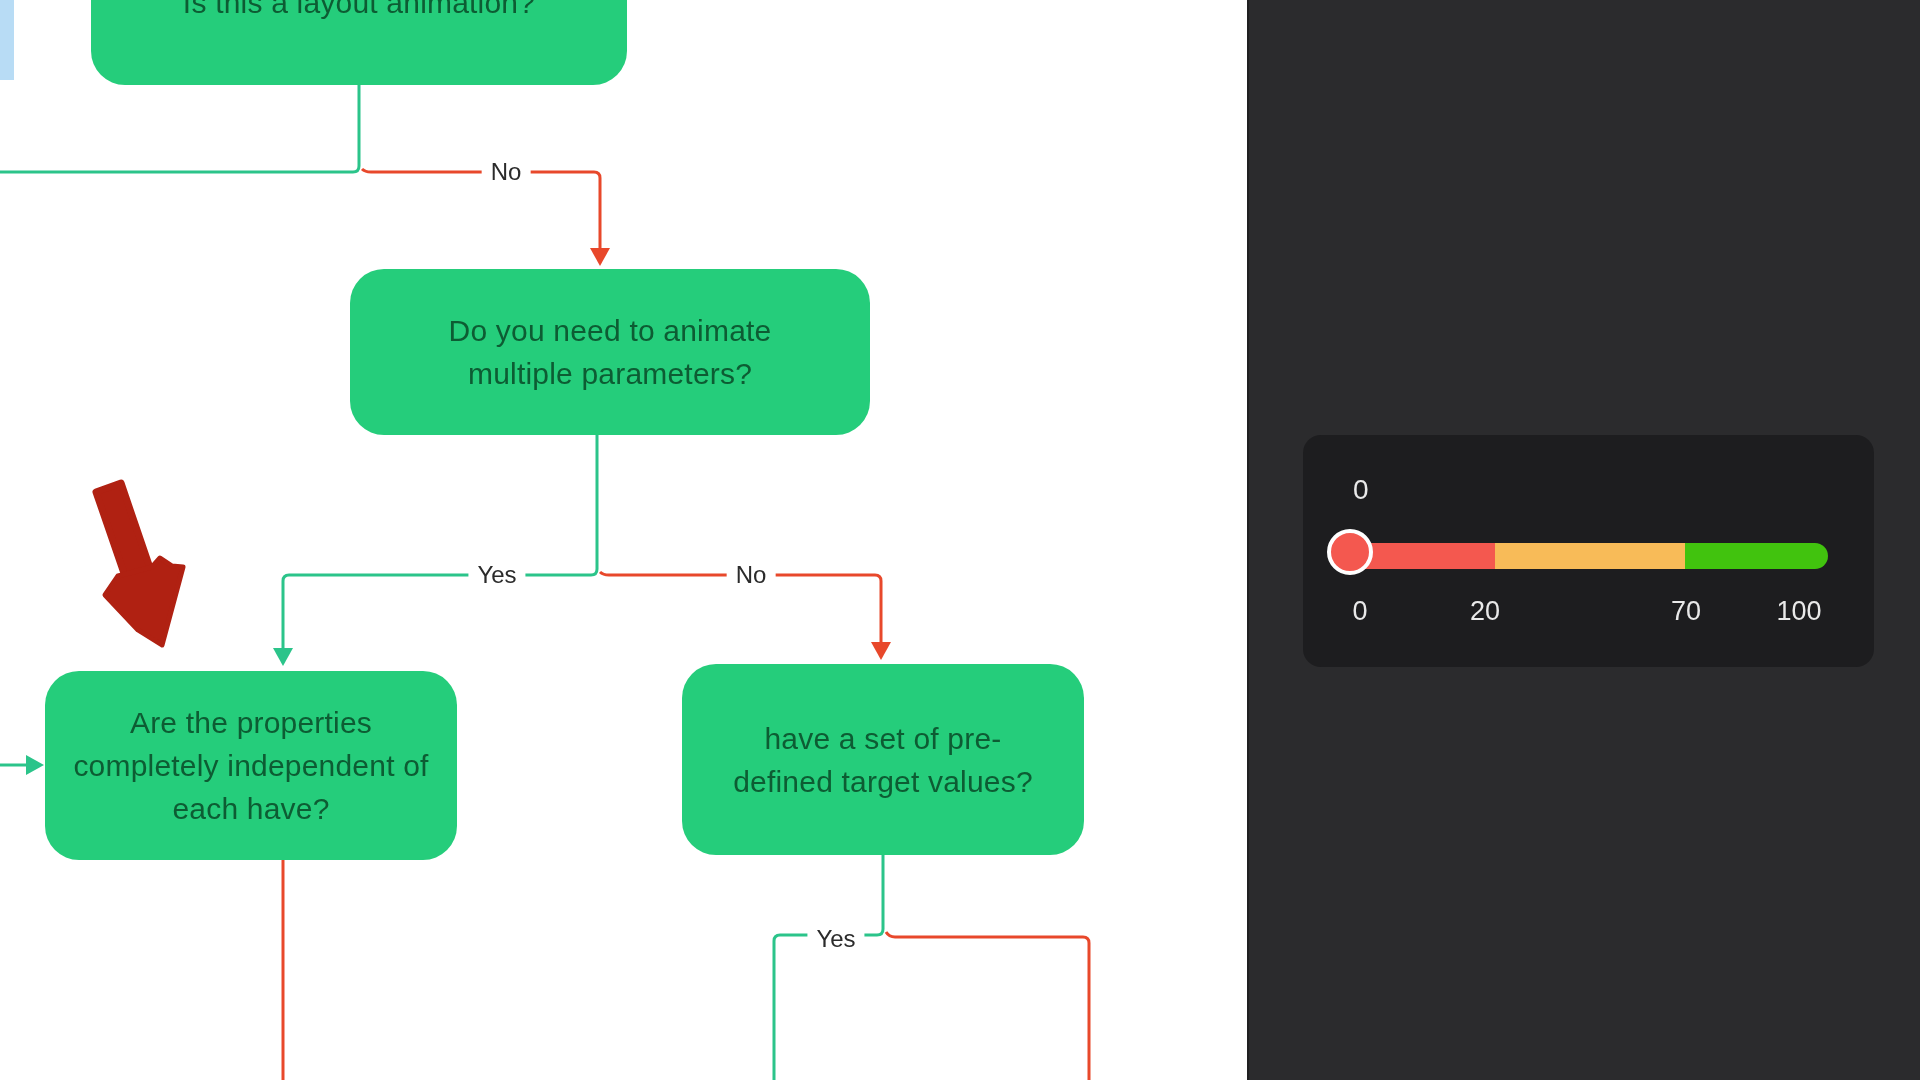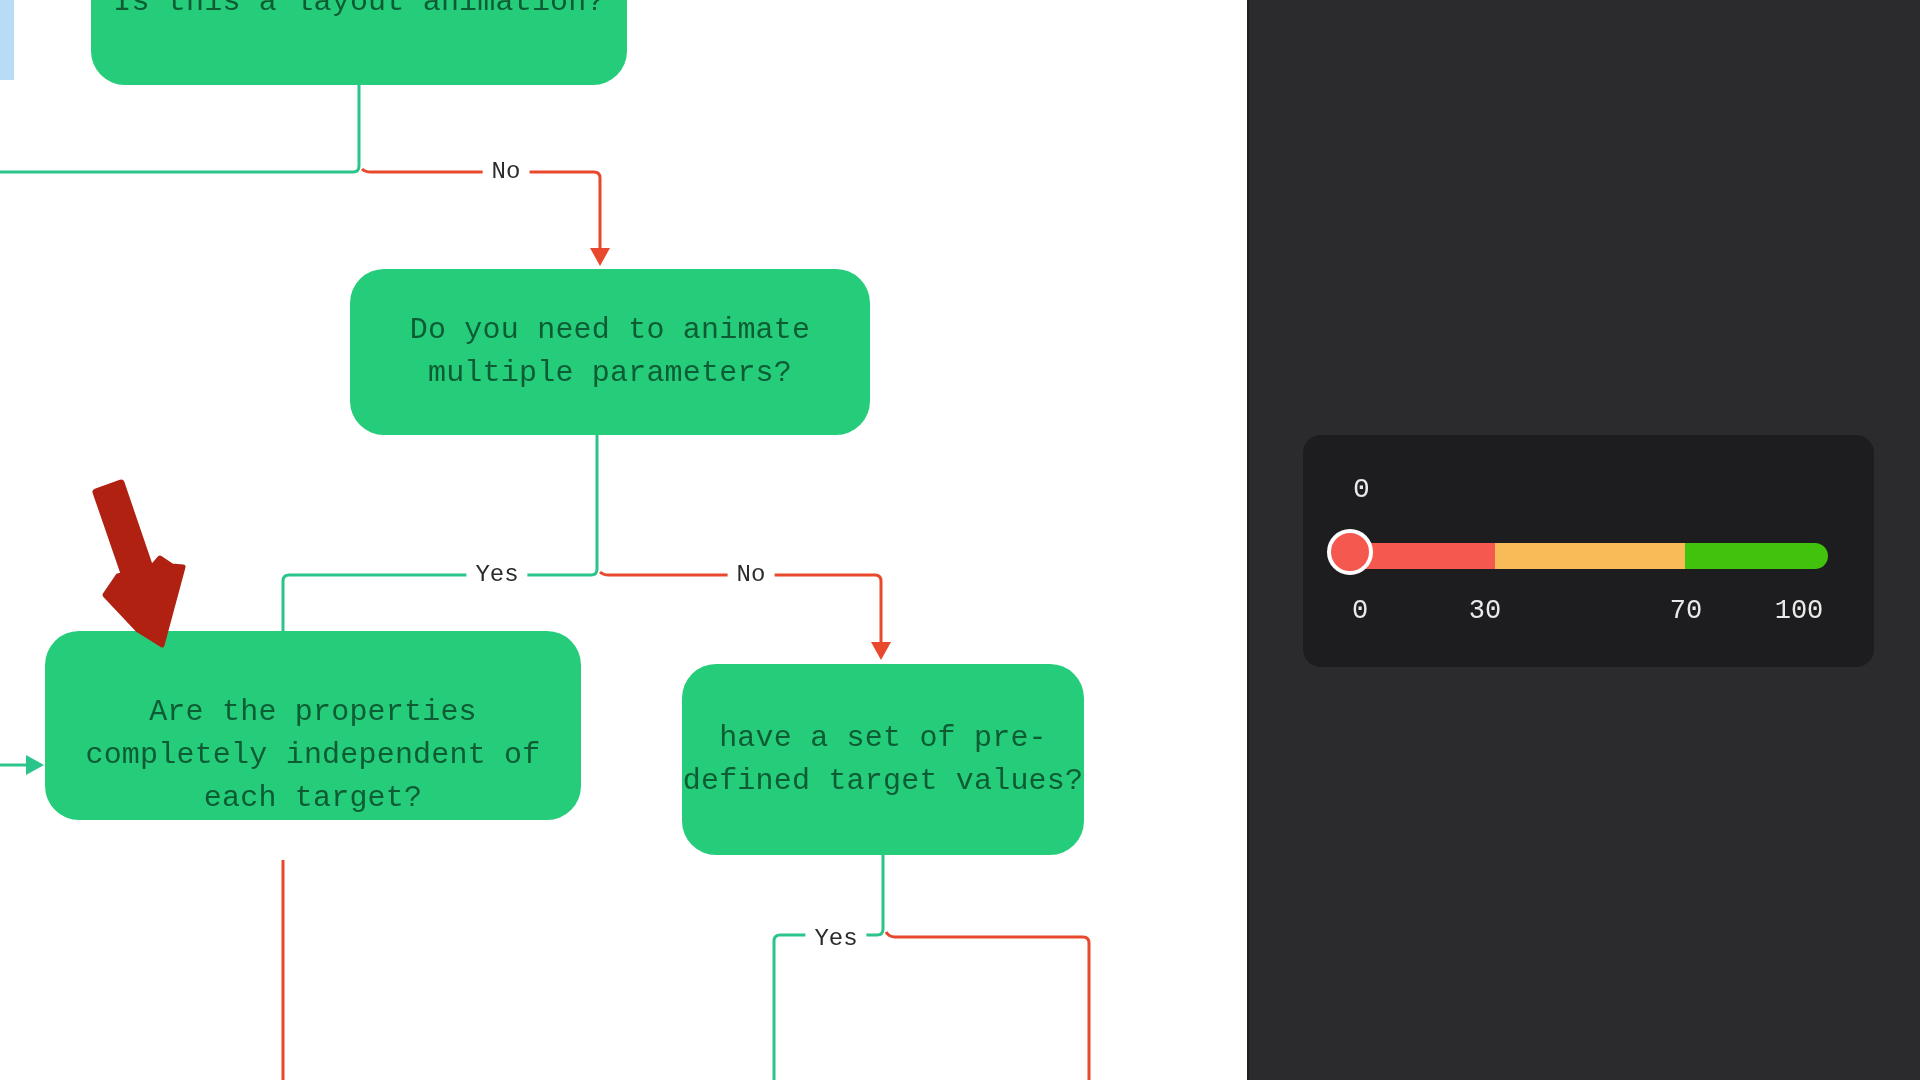--- a/index.html
+++ b/index.html
@@ -6,21 +6,21 @@
     --panel:#2b2b2d; --card:#1d1d1f;
     --node-green:#25cd7b; --node-text:#0d5c33;
     --edge-green:#2bc48a; --edge-red:#e8482b;
     --label-text:#2b2b2b; --annot-red:#b02112;
     --slider-red:#f4584f; --slider-amber:#f8bb58; --slider-green:#41c30e;
     --tick:#e9e9e9; --blue:#b8dcf5;
   }
   *{margin:0;padding:0;box-sizing:border-box;}
   html,body{width:1920px;height:1080px;overflow:hidden;background:#ffffff;
     font-family:"Liberation Sans", sans-serif;}
-  .stage{position:relative;width:1920px;height:1080px;font-family:Liberation Mono, monospace;}
+  .stage{position:relative;width:1920px;height:1080px;}
 
   
   .canvas{position:absolute;left:0;top:0;width:1247px;height:1080px;background:#ffffff;}
   .edges{position:absolute;left:0;top:0;}
   .node{position:absolute;background:var(--node-green);border-radius:34px;
     display:flex;flex-direction:column;justify-content:center;align-items:center;
     color:var(--node-text);font-size:30px;line-height:43px;text-align:center;
     font-weight:400;letter-spacing:.2px;}
   .edge-label{position:absolute;transform:translate(-50%,-50%);background:#ffffff;
     color:var(--label-text);font-size:24px;line-height:30px;padding:2px 9px;
@@ -81,24 +81,24 @@
 
     <div class="node" style="left:91px;top:-80px;width:536px;height:165px;">
       <span>Is this a layout animation?</span>
     </div>
 
     <div class="node" style="left:350px;top:269px;width:520px;height:166px;">
       <span>Do you need to animate</span>
       <span>multiple parameters?</span>
     </div>
 
-    <div class="node" style="left:45px;top:631px;width:536px;height:189px;justify-content:flex-end;">
+    <div class="node" style="left:45px;top:671px;width:412px;height:189px;">
       <span>Are the properties</span>
       <span>completely independent of</span>
-      <span>each target?</span>
+      <span>each have?</span>
     </div>
 
     <div class="node" style="left:682px;top:664px;width:402px;height:191px;">
       <span>have a set of pre-</span>
       <span>defined target values?</span>
     </div>
 
     <div class="edge-label" style="left:470px;top:172px;">No</div>
     <div class="edge-label" style="left:461px;top:575px;">Yes</div>
     <div class="edge-label" style="left:715px;top:575px;">No</div>
@@ -119,19 +119,19 @@
 
       <div class="slider-track">
         <div class="seg-red"></div>
         <div class="seg-amber"></div>
         <div class="seg-green"></div>
       </div>
 
       <div class="slider-thumb"></div>
 
       <div class="tick" style="left:57px;">0</div>
-      <div class="tick" style="left:182px;">30</div>
+      <div class="tick" style="left:182px;">20</div>
       <div class="tick" style="left:383px;">70</div>
       <div class="tick" style="left:496px;">100</div>
     </div>
   </div>
 
 </div>
 
 </body></html>

